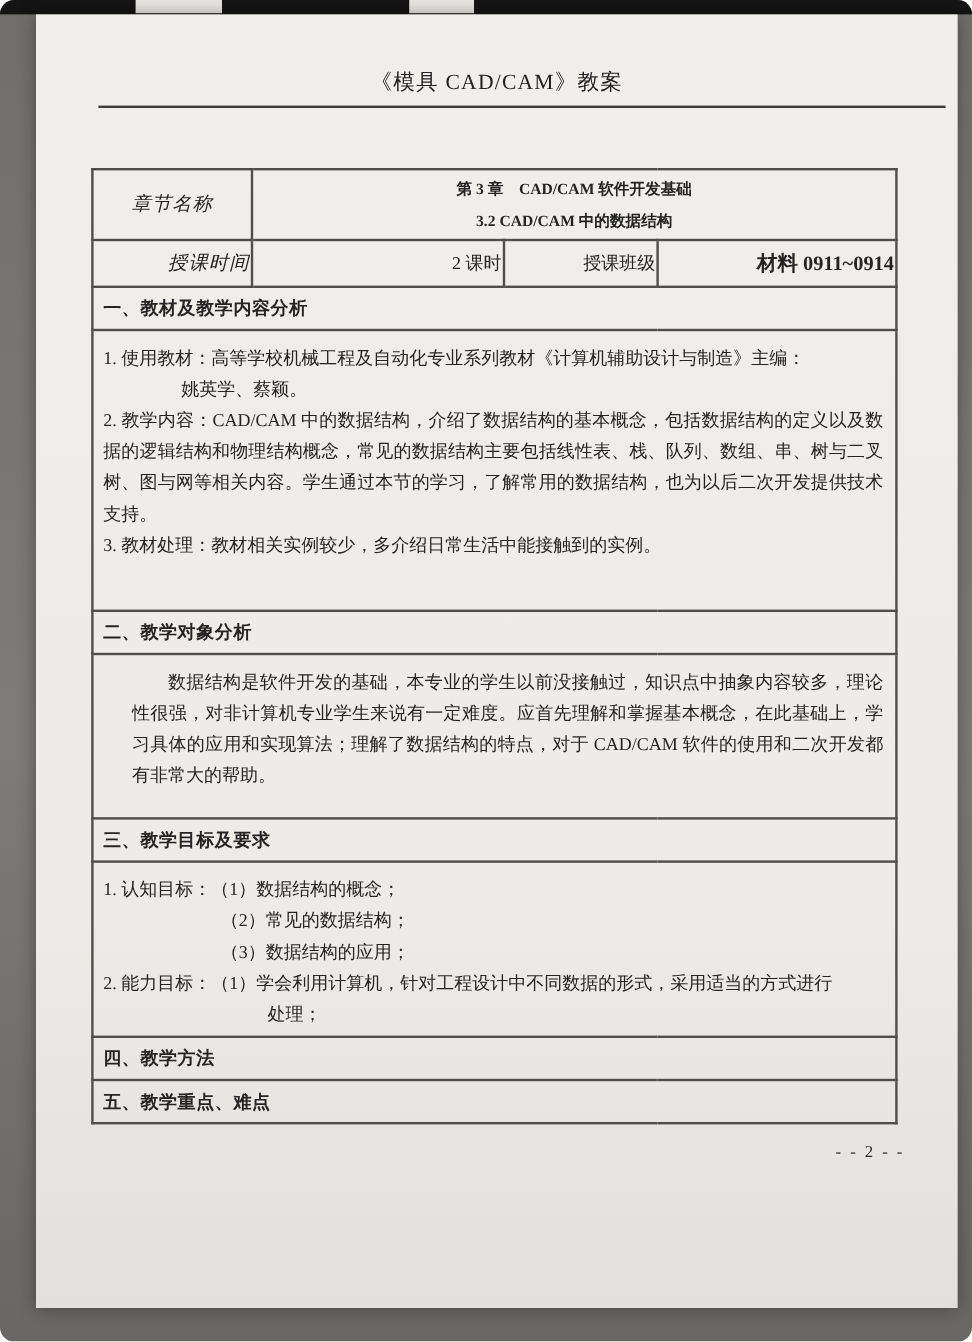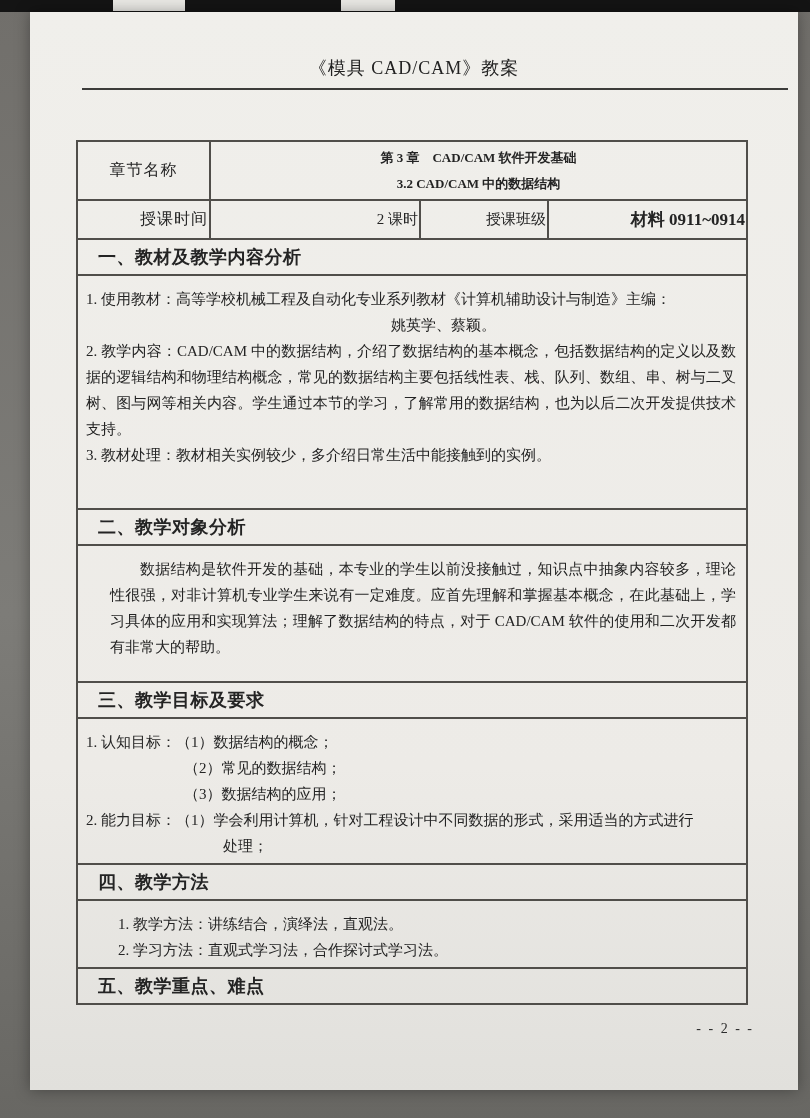--- a/index.html
+++ b/index.html
@@ -6,20 +6,21 @@
     margin: 0;
     padding: 0;
   }
   .scene {
     position: relative;
     width: 810px;
     height: 1118px;
     overflow: hidden;
     background: linear-gradient(180deg, #716f6b 0%, #7d7c78 55%, #686763 100%);
     font-family: "Liberation Serif", "DejaVu Serif", serif;
+    border-radius: 12px;
   }
   .top-bar {
     position: absolute;
     top: 0; left: 0;
     width: 100%;
     height: 12px;
     background: #141414;
   }
   .notch {
     position: absolute;
@@ -66,56 +67,57 @@
   col.c2 { width: 210px; }
   col.c3 { width: 128px; }
   col.c4 { width: 199px; }
   .r1 td { height: 55px; }
   .r2 td { height: 35px; text-align: right; }
   .label-cell {
     text-align: center;
     vertical-align: middle !important;
     font-size: 16px;
     letter-spacing: 1px;
+    font-style: italic;
   }
   .title-cell {
     text-align: center;
     vertical-align: middle !important;
     font-weight: bold;
     font-size: 13px;
     line-height: 26px;
   }
   .center-cell {
     text-align: center;
     vertical-align: middle !important;
     font-size: 15px;
   }
   .class-value {
     font-weight: bold;
     font-size: 17px;
   }
   .sec-head td {
     height: 32px;
     font-weight: bold;
-    font-size: 18px;
-    padding-left: 20px;
+    font-size: 15px;
+    padding-left: 8px;
     vertical-align: middle;
     letter-spacing: 0.5px;
   }
   .sec-body td {
     padding: 10px 10px 4px 8px;
     font-size: 15px;
     line-height: 26px;
   }
   .sec-body .line { margin: 0; }
   .just { text-align: justify; text-justify: inter-character; }
   .first-indent { text-indent: 2em; }
   .ind-32  { padding-left: 32px; }
   .ind-60  { padding-left: 60px; }
-  .ind-65  { padding-left: 65px; text-align: center; }
+  .ind-65  { padding-left: 65px; }
   .ind-98  { padding-left: 98px; }
   .ind-137 { padding-left: 137px; }
   .h-c1 td { height: 218px; }
   .h-c2 td { height: 121px; padding-left: 32px; }
   .h-c3 td { height: 111px; }
   .h-c4 td { height: 50px; }
   .h-c5 td { height: 40px; }
   .page-num {
     margin: 16px 44px 0 0;
     text-align: right;
@@ -191,26 +193,20 @@
           <p class="line ind-98">（2）常见的数据结构；</p>
           <p class="line ind-98">（3）数据结构的应用；</p>
           <p class="line">2. 能力目标：（1）学会利用计算机，针对工程设计中不同数据的形式，采用适当的方式进行</p>
           <p class="line ind-137">处理；</p>
         </td>
       </tr>
 
       <tr class="sec-head">
         <td colspan="4">四、教学方法</td>
       </tr>
-      <tr class="sec-body h-c4">
-        <td colspan="4">
-          <p class="line ind-32">1. 教学方法：讲练结合，演绎法，直观法。</p>
-          <p class="line ind-32">2. 学习方法：直观式学习法，合作探讨式学习法。</p>
-        </td>
-      </tr>
 
       <tr class="sec-head">
         <td colspan="4">五、教学重点、难点</td>
       </tr>
     </tbody>
       </table>
 
     <div class="page-num">- - 2 - -</div>
   </div>
 </div>

